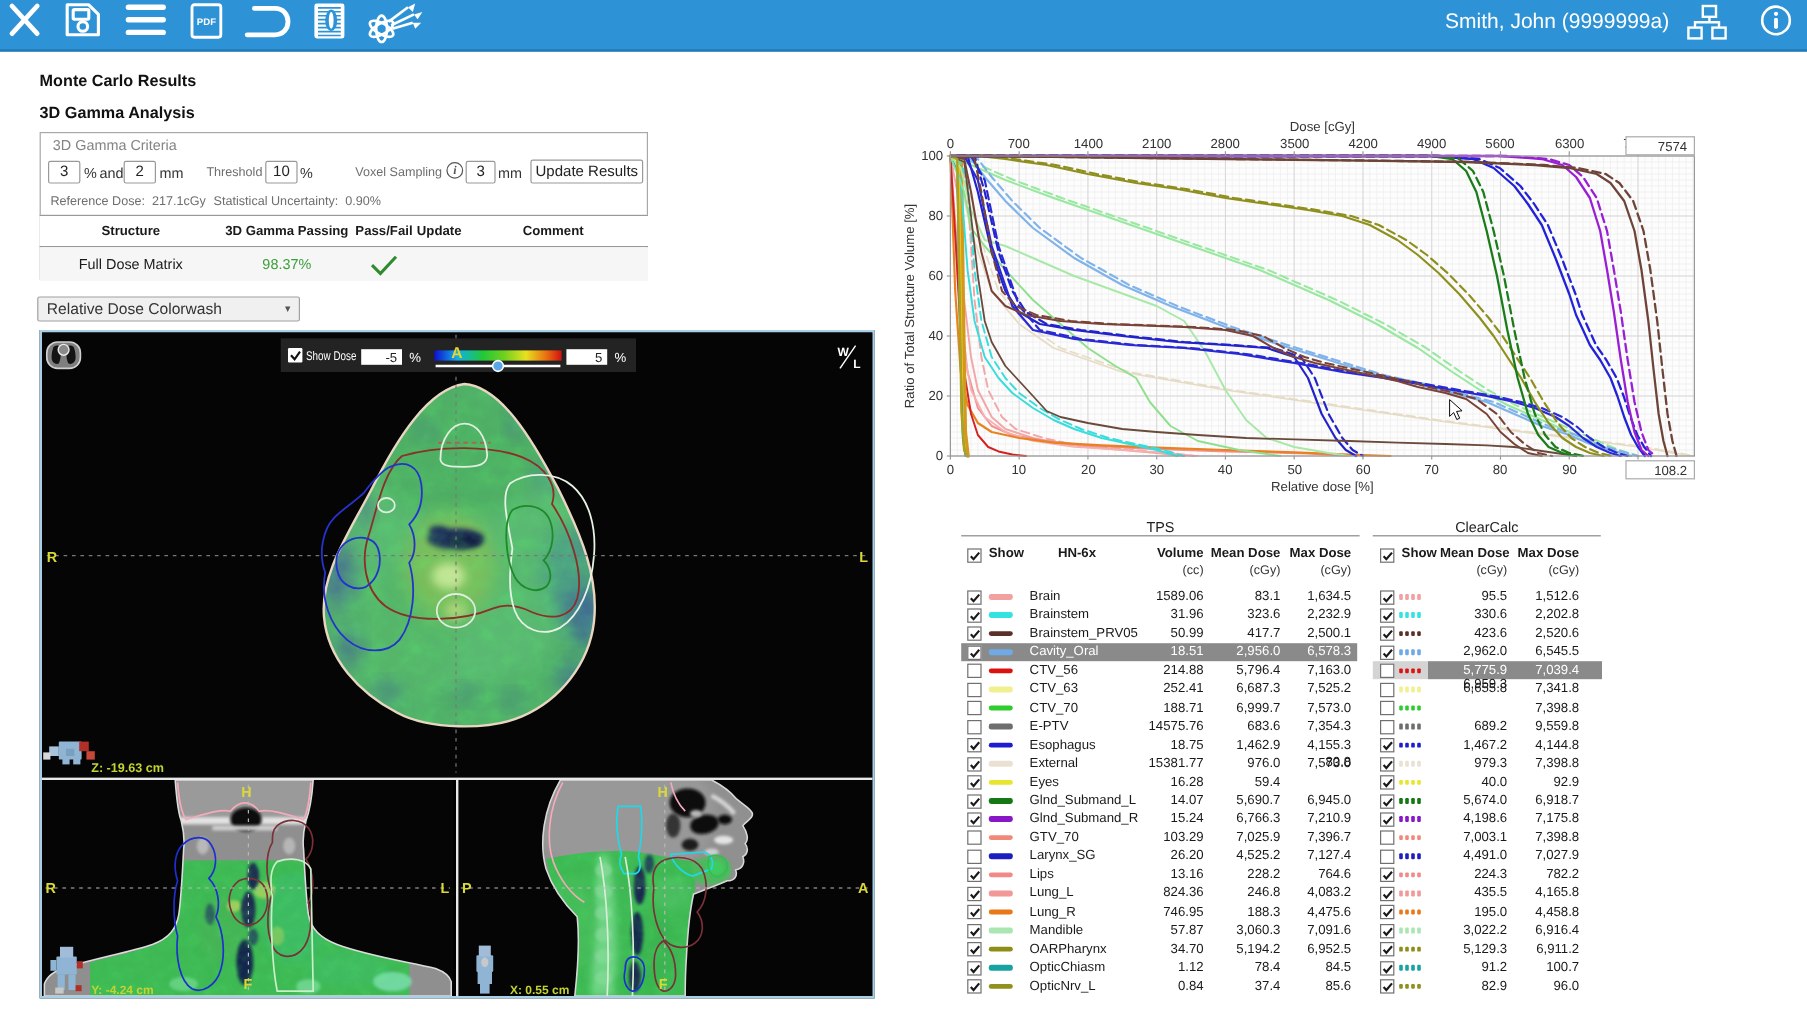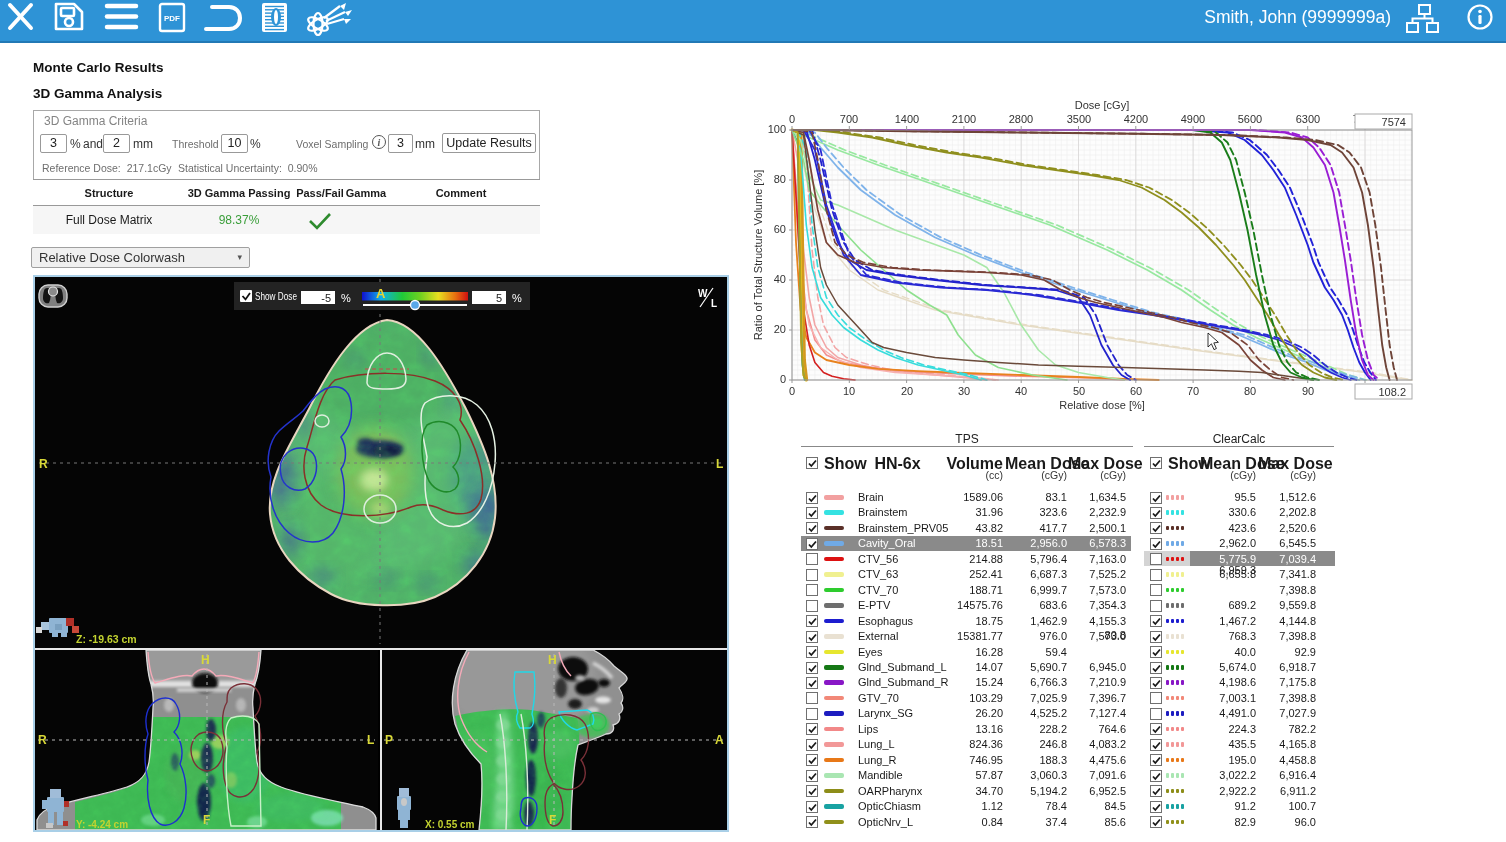--- a/index.html
+++ b/index.html
@@ -18,21 +18,21 @@
 .gtd { position:absolute; font-size:12px; color:#1a1a1a; top:7px; text-align:center; }
 .icirc { position:absolute; width:14px; height:14px; border:1.4px solid #555; border-radius:50%; font-size:10px; font-weight:bold; color:#555; text-align:center; line-height:13px; font-family:"Liberation Serif",serif; font-style:italic;}
 .dd { position:absolute; left:31px; top:247px; width:219px; height:21px; background:#f0f0f0; border:1px solid #a0a0a0; border-radius:2px; font-size:13px; color:#333; line-height:19px; padding-left:7px; }
 .dd .car { position:absolute; right:7px; top:0; color:#555; font-size:9px; }
 .viewer { position:absolute; left:33px; top:275px; width:696px; height:557px; background:#000; border:2px solid #a9cfe7; }
 .vdiv-h { position:absolute; left:0; top:371px; width:692px; height:2px; background:#e8e8e8; }
 .vdiv-v { position:absolute; left:345px; top:372px; width:2px; height:181px; background:#e8e8e8; }
 .dvhwrap { position:absolute; left:745px; top:95px; width:710px; height:320px; }
 .ttl { position:absolute; font-size:12px; color:#222; text-align:center; }
 .trule { position:absolute; height:1px; background:#888; }
-.th { position:absolute; font-size:16px; font-weight:bold; color:#1a1a1a; white-space:nowrap; }
+.th { position:absolute; font-size:11px; font-weight:bold; color:#1a1a1a; white-space:nowrap; }
 .tsub { position:absolute; font-size:10.5px; color:#333; }
 .tc { text-align:center; } .tr { text-align:right; }
 .td { position:absolute; font-size:11px; color:#1a1a1a; white-space:nowrap; }
 .cb { position:absolute; width:12px; height:12px; border:1px solid #707070; background:#fff; }
 .cb svg { position:absolute; left:0; top:0; }
 .sw { position:absolute; width:20px; height:4.5px; border-radius:2px; }
 .swd { position:absolute; width:20px; height:4.5px; }
 .swd i { position:absolute; width:3.4px; height:4.5px; border-radius:1px; top:0; }
 .hl { position:absolute; background:#8a8a8a; }
 .hl2 { position:absolute; background:#d4d4d4; }
@@ -108,21 +108,21 @@
     <div class="icirc" style="left:338px;top:24px">i</div>
     <div class="ginput" style="left:354px;top:23px;width:25px">3</div>
     <div class="gdark" style="left:381px;top:26px">mm</div>
     <div class="gbtn" style="left:408px;top:22px;width:94px">Update Results</div>
     <div class="gtext" style="left:8px;top:51px">Reference Dose:&nbsp; 217.1cGy</div>
     <div class="gtext" style="left:144px;top:51px">Statistical Uncertainty:&nbsp; 0.90%</div>
     <div class="ghead">
       <div class="gth" style="left:26px;width:100px">Structure</div>
       <div class="gth" style="left:131px;width:150px">3D Gamma Passing</div>
       <div class="gth" style="left:247px;width:80px">Pass/Fail</div>
-      <div class="gth" style="left:293px;width:80px">Gamma</div>
+      <div class="gth" style="left:293px;width:80px">Update</div>
       <div class="gth" style="left:378px;width:100px">Comment</div>
     </div>
     <div class="grow">
       <div class="gtd" style="left:26px;width:100px">Full Dose Matrix</div>
       <div class="gtd" style="left:131px;width:150px;color:#3a9e3a">98.37%</div>
       <svg style="position:absolute;left:274px;top:5px" width="26" height="20" viewBox="0 0 26 20">
         <path d="M 3 10 L 10 17 L 23 3" stroke="#2e8b2e" stroke-width="2.6" fill="none"></path>
       </svg>
     </div>
   </div>
@@ -769,21 +769,21 @@
   </span>
 <div class="td tr" style="left:1194px;top:506.4px;width:62px">330.6</div>
 <div class="td tr" style="left:1258px;top:506.4px;width:58px">2,202.8</div>
 <span class="cb" style="left:806px;top:522.4px">
     <svg width="11" height="11" viewBox="0 0 11 11">
       <path d="M2 5.5 L4.3 8 L9 2.5" stroke="#1a1a1a" stroke-width="1.8" fill="none"></path>
     </svg>
   </span>
 <span class="sw" style="left:824px;top:525.9px;background:#5a3028"></span>
 <div class="td" style="left:858px;top:521.9px">Brainstem_PRV05</div>
-<div class="td tr" style="left:933px;top:521.9px;width:70px">43.82</div>
+<div class="td tr" style="left:933px;top:521.9px;width:70px">50.99</div>
 <div class="td tr" style="left:1005px;top:521.9px;width:62px">417.7</div>
 <div class="td tr" style="left:1068px;top:521.9px;width:58px">2,500.1</div>
 <span class="cb" style="left:1150px;top:522.4px">
     <svg width="11" height="11" viewBox="0 0 11 11">
       <path d="M2 5.5 L4.3 8 L9 2.5" stroke="#1a1a1a" stroke-width="1.8" fill="none"></path>
     </svg>
   </span>
 <span class="swd" style="left:1166px;top:525.9px">
     <i style="left:0px;background:#5a3028"></i>
     <i style="left:5px;background:#5a3028"></i>
@@ -915,21 +915,21 @@
     <svg width="11" height="11" viewBox="0 0 11 11">
       <path d="M2 5.5 L4.3 8 L9 2.5" stroke="#1a1a1a" stroke-width="1.8" fill="none"></path>
     </svg>
   </span>
 <span class="swd" style="left:1166px;top:634px">
     <i style="left:0px;background:#e9e1d2"></i>
     <i style="left:5px;background:#e9e1d2"></i>
     <i style="left:10px;background:#e9e1d2"></i>
     <i style="left:15px;background:#e9e1d2"></i>
   </span>
-<div class="td tr" style="left:1194px;top:630px;width:62px">768.3</div>
+<div class="td tr" style="left:1194px;top:630px;width:62px">979.3</div>
 <div class="td tr" style="left:1258px;top:630px;width:58px">7,398.8</div>
 <span class="cb" style="left:806px;top:646px">
     <svg width="11" height="11" viewBox="0 0 11 11">
       <path d="M2 5.5 L4.3 8 L9 2.5" stroke="#1a1a1a" stroke-width="1.8" fill="none"></path>
     </svg>
   </span>
 <span class="sw" style="left:824px;top:649.5px;background:#e6e62e"></span>
 <div class="td" style="left:858px;top:645.5px">Eyes</div>
 <div class="td tr" style="left:933px;top:645.5px;width:70px">16.28</div>
 <div class="td tr" style="left:1005px;top:645.5px;width:62px">59.4</div>
@@ -1129,21 +1129,21 @@
     <svg width="11" height="11" viewBox="0 0 11 11">
       <path d="M2 5.5 L4.3 8 L9 2.5" stroke="#1a1a1a" stroke-width="1.8" fill="none"></path>
     </svg>
   </span>
 <span class="swd" style="left:1166px;top:788.5px">
     <i style="left:0px;background:#8d8d18"></i>
     <i style="left:5px;background:#8d8d18"></i>
     <i style="left:10px;background:#8d8d18"></i>
     <i style="left:15px;background:#8d8d18"></i>
   </span>
-<div class="td tr" style="left:1194px;top:784.5px;width:62px">2,922.2</div>
+<div class="td tr" style="left:1194px;top:784.5px;width:62px">5,129.3</div>
 <div class="td tr" style="left:1258px;top:784.5px;width:58px">6,911.2</div>
 <span class="cb" style="left:806px;top:800.5px">
     <svg width="11" height="11" viewBox="0 0 11 11">
       <path d="M2 5.5 L4.3 8 L9 2.5" stroke="#1a1a1a" stroke-width="1.8" fill="none"></path>
     </svg>
   </span>
 <span class="sw" style="left:824px;top:804px;background:#18a2a2"></span>
 <div class="td" style="left:858px;top:800px">OpticChiasm</div>
 <div class="td tr" style="left:933px;top:800px;width:70px">1.12</div>
 <div class="td tr" style="left:1005px;top:800px;width:62px">78.4</div>

